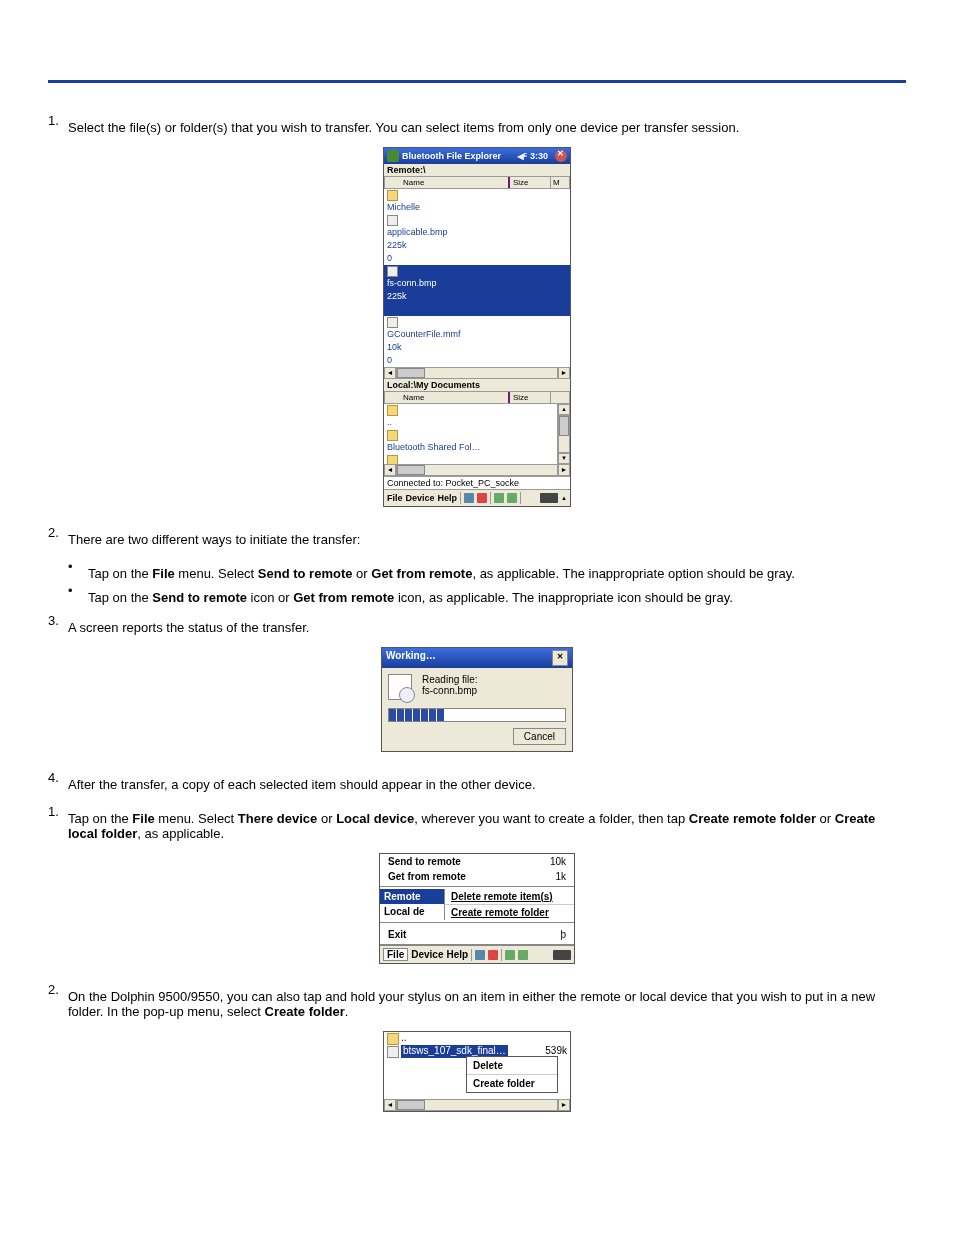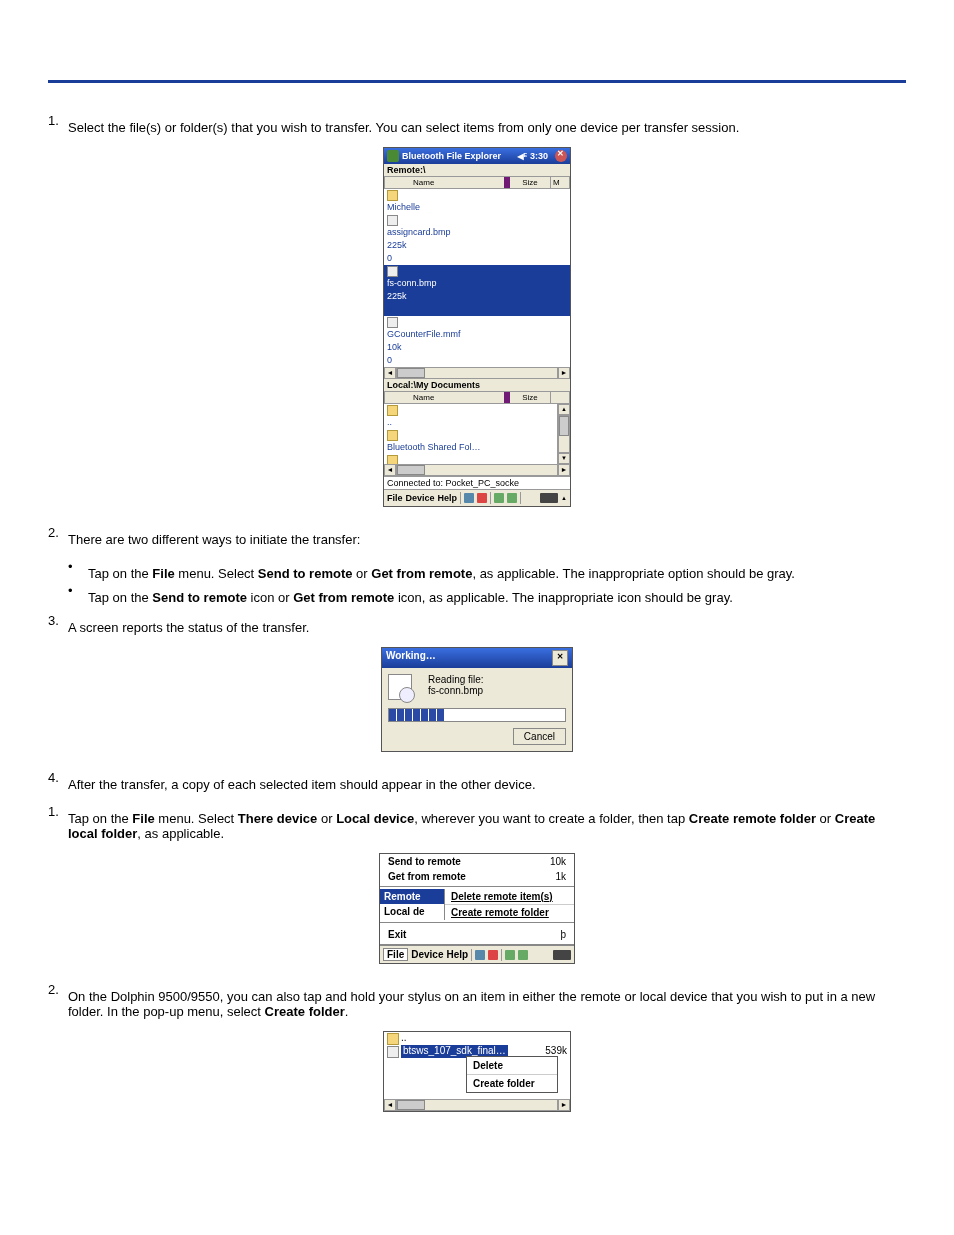--- a/index.html
+++ b/index.html
@@ -79,22 +79,22 @@
     display: flex;
     align-items: center;
     gap: 3px;
   }
   .shot1 .titlebar .win-icon { width:12px;height:12px;background:#4a8a34;border-radius:2px;display:inline-block; }
   .shot1 .titlebar .spk-icon { font-size:8px; }
   .shot1 .titlebar .close-icon { width:12px;height:12px;background:#c55;border-radius:50%;display:inline-block;margin-left:4px;position:relative; }
   .shot1 .titlebar .close-icon::before{content:"✕";position:absolute;left:2px;top:-1px;font-size:8px;color:#fff;}
   .shot1 .subbar { background:#ece9d8; padding:1px 3px; font-weight:bold; color:#000; }
   .shot1 .hdr-row { display:flex; background:#ece9d8; border:1px solid #999; font-size:8px; }
-  .shot1 .hdr-row .col-name { flex:1; padding:1px 7px; border-right:6px solid #701a75;margin-left:21px; }
-  .shot1 .hdr-row .col-size { width:34px; padding:1px 3px; text-align:center; border-right:1px solid #999;}
+  .shot1 .hdr-row .col-name { flex:1; padding:1px 18px; border-right:2px solid #701a75; }
+  .shot1 .hdr-row .col-size { width:34px; padding:1px 3px; text-align:left; border-right:1px solid #999;}
   .shot1 .hdr-row .col-m { width:14px; padding:1px 2px; }
   .shot1 .filelist { background:#fff; }
   .shot1 .file-row { display:flex; padding:0 3px; font-size:9px; line-height:13px;flex-direction:column;}
   .shot1 .file-row.selected { background:#1a3d99; color:#fff; }
   .shot1 .file-row .ico { width:11px; height:11px; margin-right:2px; display:inline-block; background:#f5d67a; border:1px solid #b59a3a; box-sizing:border-box; flex-shrink:0; margin-top:1px;}
   .shot1 .file-row .ico.file { background:#eee; border-color:#888; }
   .shot1 .file-row .fname { flex:1; color:#1a3d99; }
   .shot1 .file-row.selected .fname { color:#fff; }
   .shot1 .file-row .fsize { width:34px; color:#1a3d99;}
   .shot1 .file-row.selected .fsize{color:#fff;}
@@ -111,21 +111,21 @@
   .shot1 .statusline { background:#fff; border-top:1px solid #999; padding:1px 3px; font-size:9px;}
   .shot1 .menubar { background:#ece9d8; border-top:1px solid #999; padding:2px 3px; font-weight:bold; display:flex; align-items:center; gap:3px;}
   .shot1 .menubar .mini-icon { width:10px;height:10px;display:inline-block; background:#58a; border-radius:1px;}
   .shot1 .menubar .mini-icon.r { background:#d44; }
   .shot1 .menubar .mini-icon.g { background:#6a6; }
   .shot1 .menubar .kbd { width:18px;height:10px;background:#444;display:inline-block;margin-left:auto;border-radius:1px;}
   
   .shot2 { width:190px; display:inline-block; border:1px solid #555; background:#ece9d8; text-align:left; font-size:10px; }
   .shot2 .titlebar { background:linear-gradient(#3a6fe0,#1a3d99); color:#fff; font-weight:bold; padding:2px 4px; display:flex;}
   .shot2 .titlebar .close-btn { margin-left:auto; width:14px;height:14px;background:#ece9d8;border:1px solid #888;text-align:center;font-size:8px;line-height:12px;color:#000;}
-  .shot2 .body { padding:6px; display:flex; gap:16px; align-items:flex-start;}
+  .shot2 .body { padding:6px; display:flex; gap:10px; align-items:flex-start;}
   .shot2 .doc-icon { width:22px; height:24px; background:#fff; border:1px solid #888; position:relative;}
   .shot2 .doc-icon::after{content:"";position:absolute;right:-4px;bottom:-4px;width:14px;height:14px;border:1px solid #888;border-radius:50%;background:#eef;}
   .shot2 .progress { height:12px; margin:2px 6px 6px 6px; background:#fff; border:1px solid #888; display:flex;}
   .shot2 .progress .block { width:7px; height:100%; background:#2a4aa5; margin-right:1px;}
   .shot2 .btnrow { text-align:right; padding:0 6px 6px 0;}
   .shot2 .btn { display:inline-block; border:1px solid #888; padding:2px 10px; background:#ece9d8;}
   
   .shot3 { width:194px; display:inline-block; border:1px solid #555; background:#fff; text-align:left; font-size:10px; }
   .shot3 .menuarea { background:#fff; }
   .shot3 .menu-item { padding:2px 8px; font-weight:bold; display:flex; justify-content:space-between;}
@@ -202,21 +202,21 @@
       </div>
       <div class="filelist" id="remote-list">
           <div class="file-row">
             <span class="ico"></span>
             <span class="fname">Michelle</span>
             <span class="fsize"></span>
             <span class="fm"></span>
           </div>
           <div class="file-row">
             <span class="ico file"></span>
-            <span class="fname">assigncard.bmp</span>
+            <span class="fname">applicable.bmp</span>
             <span class="fsize">225k</span>
             <span class="fm">0</span>
           </div>
           <div class="file-row selected">
             <span class="ico file"></span>
             <span class="fname">fs-conn.bmp</span>
             <span class="fsize">225k</span>
             <span class="fm">0</span>
           </div>
           <div class="file-row">

